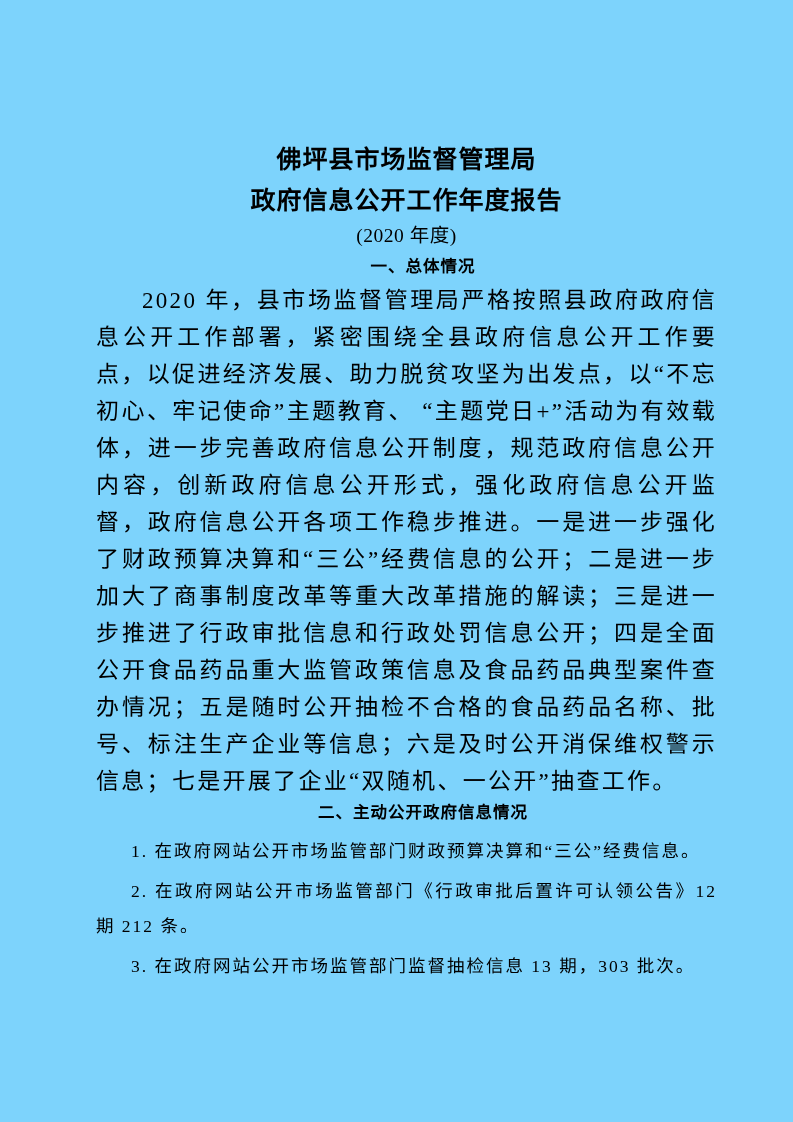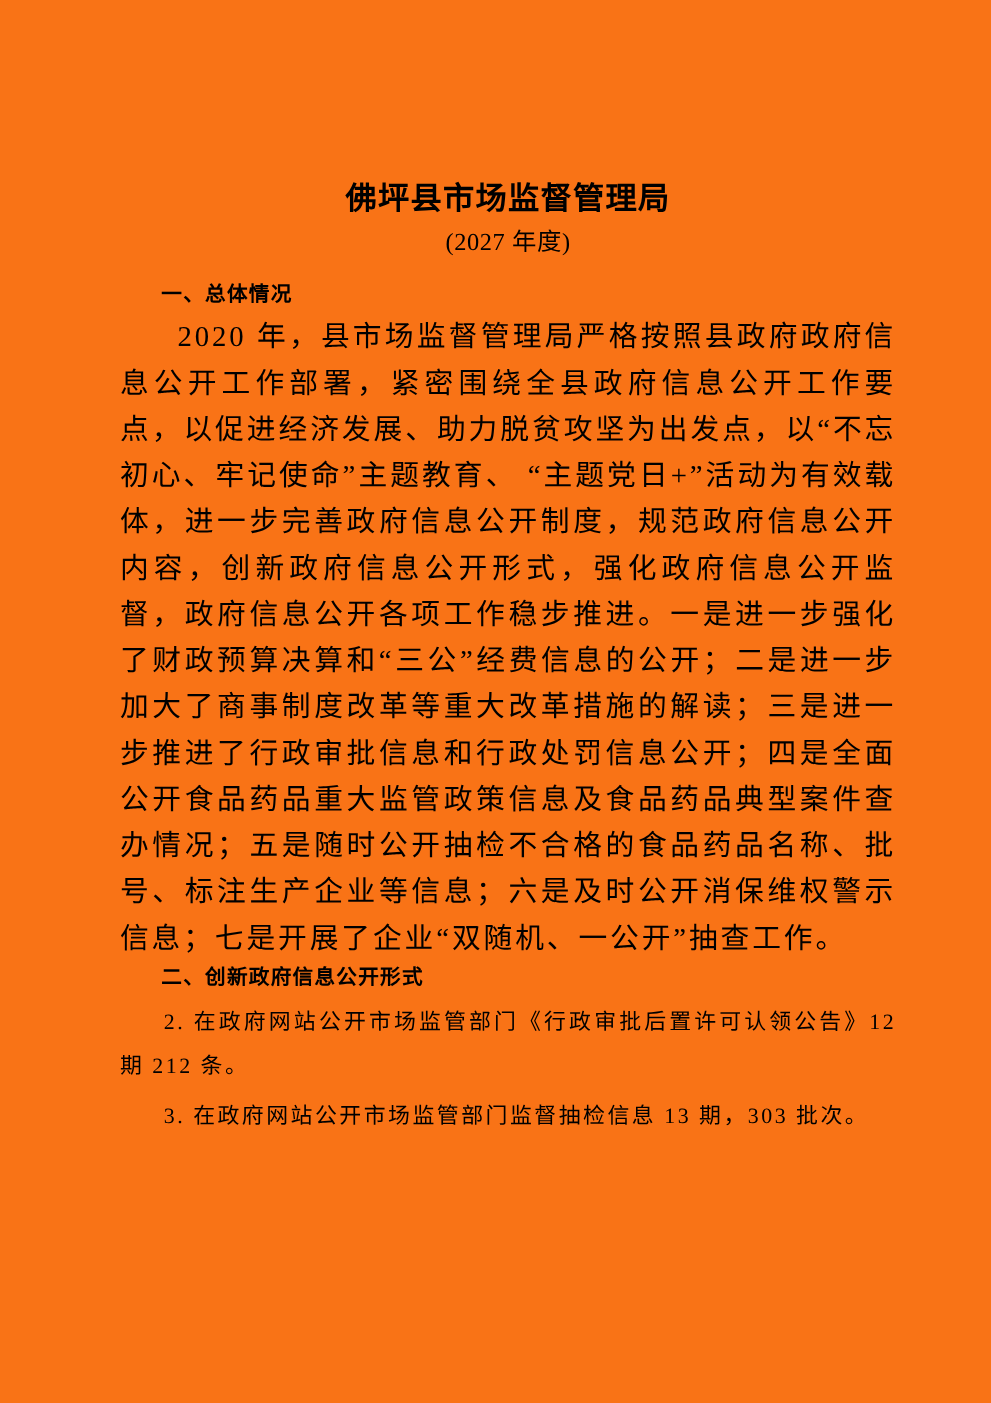--- a/index.html
+++ b/index.html
@@ -5,21 +5,21 @@
   html, body {
     margin: 0;
     padding: 0;
     background: #ffffff;
   }
   .page {
     position: relative;
     width: 793px;
     height: 1122px;
     box-sizing: border-box;
-    background: #f97316;
+    background: #7dd3fc;
     color: #000000;
     font-family: "Liberation Serif", "DejaVu Serif", serif;
     padding: 139px 76px 0 96px;
     overflow: hidden;
   }
   .title-line {
     margin: 0;
     font-size: 25px;
     line-height: 41px;
     font-weight: 700;
@@ -29,26 +29,27 @@
   }
   .subtitle {
     margin: 2px 0 0 0;
     font-size: 19.5px;
     line-height: 26px;
     font-weight: 400;
     text-align: center;
     letter-spacing: 0.5px;
   }
   .section-heading {
-    margin: 15px 0 0 0;
+    margin: 5px 0 0 0;
     font-size: 16.5px;
     line-height: 26px;
     font-weight: 700;
     text-indent: 2em;
     letter-spacing: 1px;
+    text-align: center;
   }
   .section-heading.second {
     margin-top: 0;
   }
   .body-paragraph {
     margin: 2px 0 0 0;
     font-size: 23px;
     line-height: 37px;
     text-indent: 2em;
     text-align: justify;
@@ -70,28 +71,30 @@
   .list-item.gap-before {
   }
 </style>
 </head>
 <body>
 
 <div class="page">
 
   <h1 class="title-line">佛坪县市场监督管理局</h1>
 
+  <h1 class="title-line">政府信息公开工作年度报告</h1>
 
-  <div class="subtitle">(2027 年度)</div>
+  <div class="subtitle">(2020 年度)</div>
 
   <h2 class="section-heading">一、总体情况</h2>
 
   <p class="body-paragraph">2020 年，县市场监督管理局严格按照县政府政府信息公开工作部署，紧密围绕全县政府信息公开工作要点，以促进经济发展、助力脱贫攻坚为出发点，以“不忘初心、牢记使命”主题教育、 “主题党日+”活动为有效载体，进一步完善政府信息公开制度，规范政府信息公开内容，创新政府信息公开形式，强化政府信息公开监督，政府信息公开各项工作稳步推进。一是进一步强化了财政预算决算和“三公”经费信息的公开；二是进一步加大了商事制度改革等重大改革措施的解读；三是进一步推进了行政审批信息和行政处罚信息公开；四是全面公开食品药品重大监管政策信息及食品药品典型案件查办情况；五是随时公开抽检不合格的食品药品名称、批号、标注生产企业等信息；六是及时公开消保维权警示信息；七是开展了企业“双随机、一公开”抽查工作。</p>
 
-  <h2 class="section-heading second">二、创新政府信息公开形式</h2>
+  <h2 class="section-heading second">二、主动公开政府信息情况</h2>
 
+  <p class="list-item first">1. 在政府网站公开市场监管部门财政预算决算和“三公”经费信息。</p>
 
   <p class="list-item gap-before">2. 在政府网站公开市场监管部门《行政审批后置许可认领公告》12期 212 条。</p>
 
   <p class="list-item">3. 在政府网站公开市场监管部门监督抽检信息 13 期，303 批次。</p>
 
 
 </div>
 
 </body></html>

